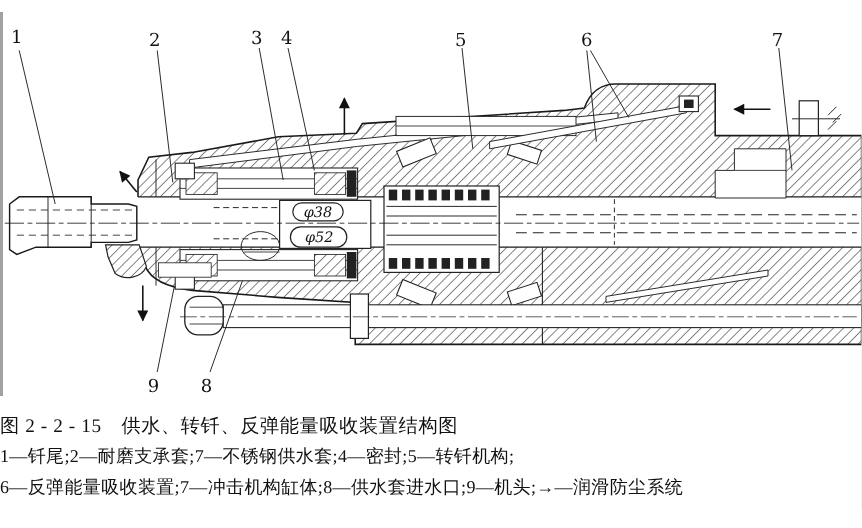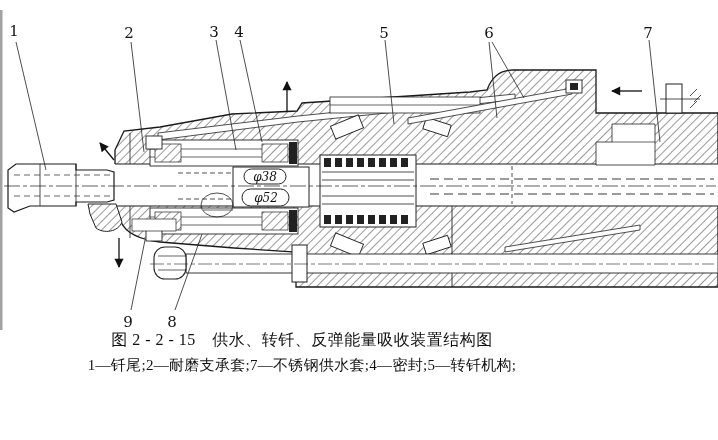--- a/index.html
+++ b/index.html
@@ -1,21 +1,21 @@
 <!DOCTYPE html>
 <html><head>
 <meta charset="utf-8">
 <style>
   html,body{margin:0;padding:0;background:#e8e8e8;}
   .page{
     width:718px;height:440px;background:#ffffff;position:relative;overflow:hidden;
     font-family:"Liberation Serif","DejaVu Serif",serif;color:#111;
   }
   svg{display:block;}
-  .captions{position:absolute;left:0;top:328px;width:604px;text-align:center;}
+  .captions{position:absolute;left:0;top:344px;width:604px;text-align:left;}
   .fig-caption{font-size:16px;letter-spacing:.5px;line-height:24px;}
   .legend-line{font-size:15px;line-height:26px;letter-spacing:.3px;}
   text.callout{font-family:"DejaVu Serif","Liberation Serif",serif;font-size:15px;fill:#111;}
   text.dim{font-family:"DejaVu Serif","Liberation Serif",serif;font-style:italic;font-size:12px;fill:#111;}
 </style>
 </head>
 <body>
 
 <div class="page">
 
@@ -197,15 +197,16 @@
       <text class="callout" x="489" y="38">6</text>
       <text class="callout" x="648" y="38">7</text>
       <text class="callout" x="172" y="327">8</text>
       <text class="callout" x="128" y="327">9</text>
     </g>
   </svg>
 
   <div class="captions">
     <div class="fig-caption">图 2 - 2 - 15　供水、转钎、反弹能量吸收装置结构图</div>
     <div class="legend-line">1—钎尾;2—耐磨支承套;7—不锈钢供水套;4—密封;5—转钎机构;</div>
+    <div class="legend-line">6—反弹能量吸收装置;7—冲击机构缸体;8—供水套进水口;9—机头;→—润滑防尘系统</div>
   </div>
 
 </div>
 
 </body></html>

